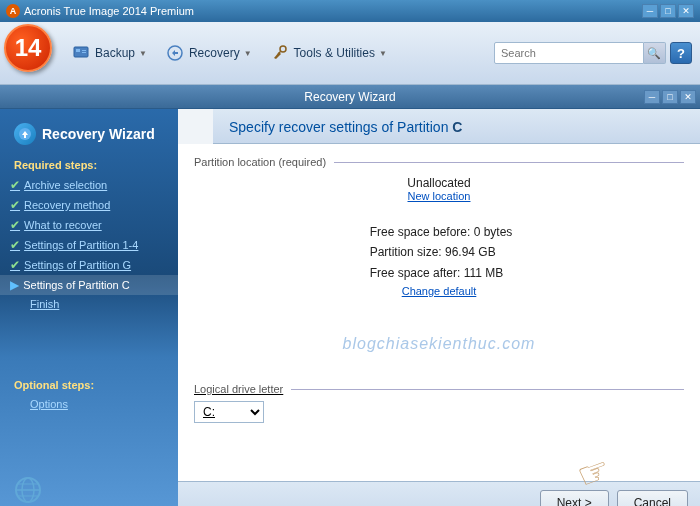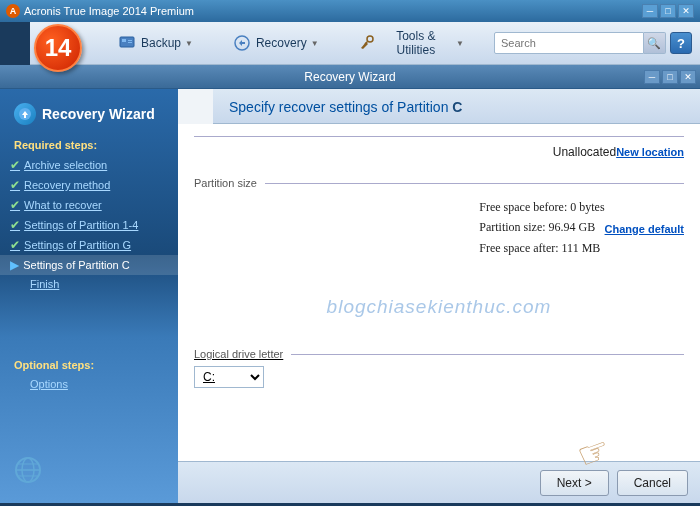--- a/index.html
+++ b/index.html
@@ -53,28 +53,27 @@
       font-size: 9px;
       display: flex;
       align-items: center;
       justify-content: center;
       cursor: pointer;
     }
 
     
     .toolbar {
       background: linear-gradient(to bottom, #e8f0f8, #c8d8ec);
-      height: 43px;
+      height: 63px;
       display: flex;
       align-items: center;
       padding: 0 8px;
-      gap: 21px;
+      gap: 0;
       border-bottom: 1px solid #a0b8d0;
       position: relative;
-      margin-left: 30px;
     }
     .toolbar-btn {
       display: flex;
       align-items: center;
       gap: 4px;
       padding: 4px 8px;
       background: transparent;
       border: 1px solid transparent;
       border-radius: 3px;
       cursor: pointer;
@@ -302,47 +301,46 @@
     .section-line-rule {
       flex: 1;
       height: 1px;
       background: #aac;
     }
     .section-row {
       display: flex;
       align-items: center;
       justify-content: flex-end;
       padding: 2px 0;
+      flex-direction: column;
     }
     .section-value {
       font-size: 12px;
       color: #222;
     }
     .section-link {
       font-size: 11px;
       color: #0050c0;
       text-decoration: underline;
       cursor: pointer;
-      font-weight: bold;
     }
 
     .info-rows {
       padding-left: 4px;
-      font-family: Liberation Serif, serif;
     }
     .info-row {
       font-size: 12px;
       color: #222;
       line-height: 1.7;
     }
 
     .watermark {
       text-align: center;
       padding: 20px 0 10px;
-      font-size: 19px;
+      font-size: 16px;
       color: #aac8e8;
       font-style: italic;
       letter-spacing: 1px;
     }
 
     .logical-drive-section {
       margin-top: 20px;
       text-decoration: underline;
     }
     .drive-select-row {
@@ -530,33 +528,30 @@
     <div class="panel-header">
       <div class="panel-title">
         <span>Specify recover settings of Partition </span><span style="font-weight:bold;color:#1a4a7a;">C</span>
       </div>
     </div>
 
     <div class="panel-content">
 
       <div class="section-group">
         <div class="section-line">
+          <span class="section-line-label">Partition location (required)</span>
           <div class="section-line-rule"></div>
         </div>
         <div class="section-row">
           <span class="section-value">Unallocated</span>
           <span class="section-link">New location</span>
         </div>
       </div>
 
       <div class="section-group">
-        <div class="section-line">
-          <span class="section-line-label">Partition size</span>
-          <div class="section-line-rule"></div>
-        </div>
         <div class="section-row">
           <div class="info-rows">
             <div class="info-row">Free space before: 0 bytes</div>
             <div class="info-row">Partition size: 96.94 GB</div>
             <div class="info-row">Free space after: 111 MB</div>
           </div>
           <span class="section-link" style="vertical-align:top;margin-top:2px;">Change default</span>
         </div>
       </div>
 

